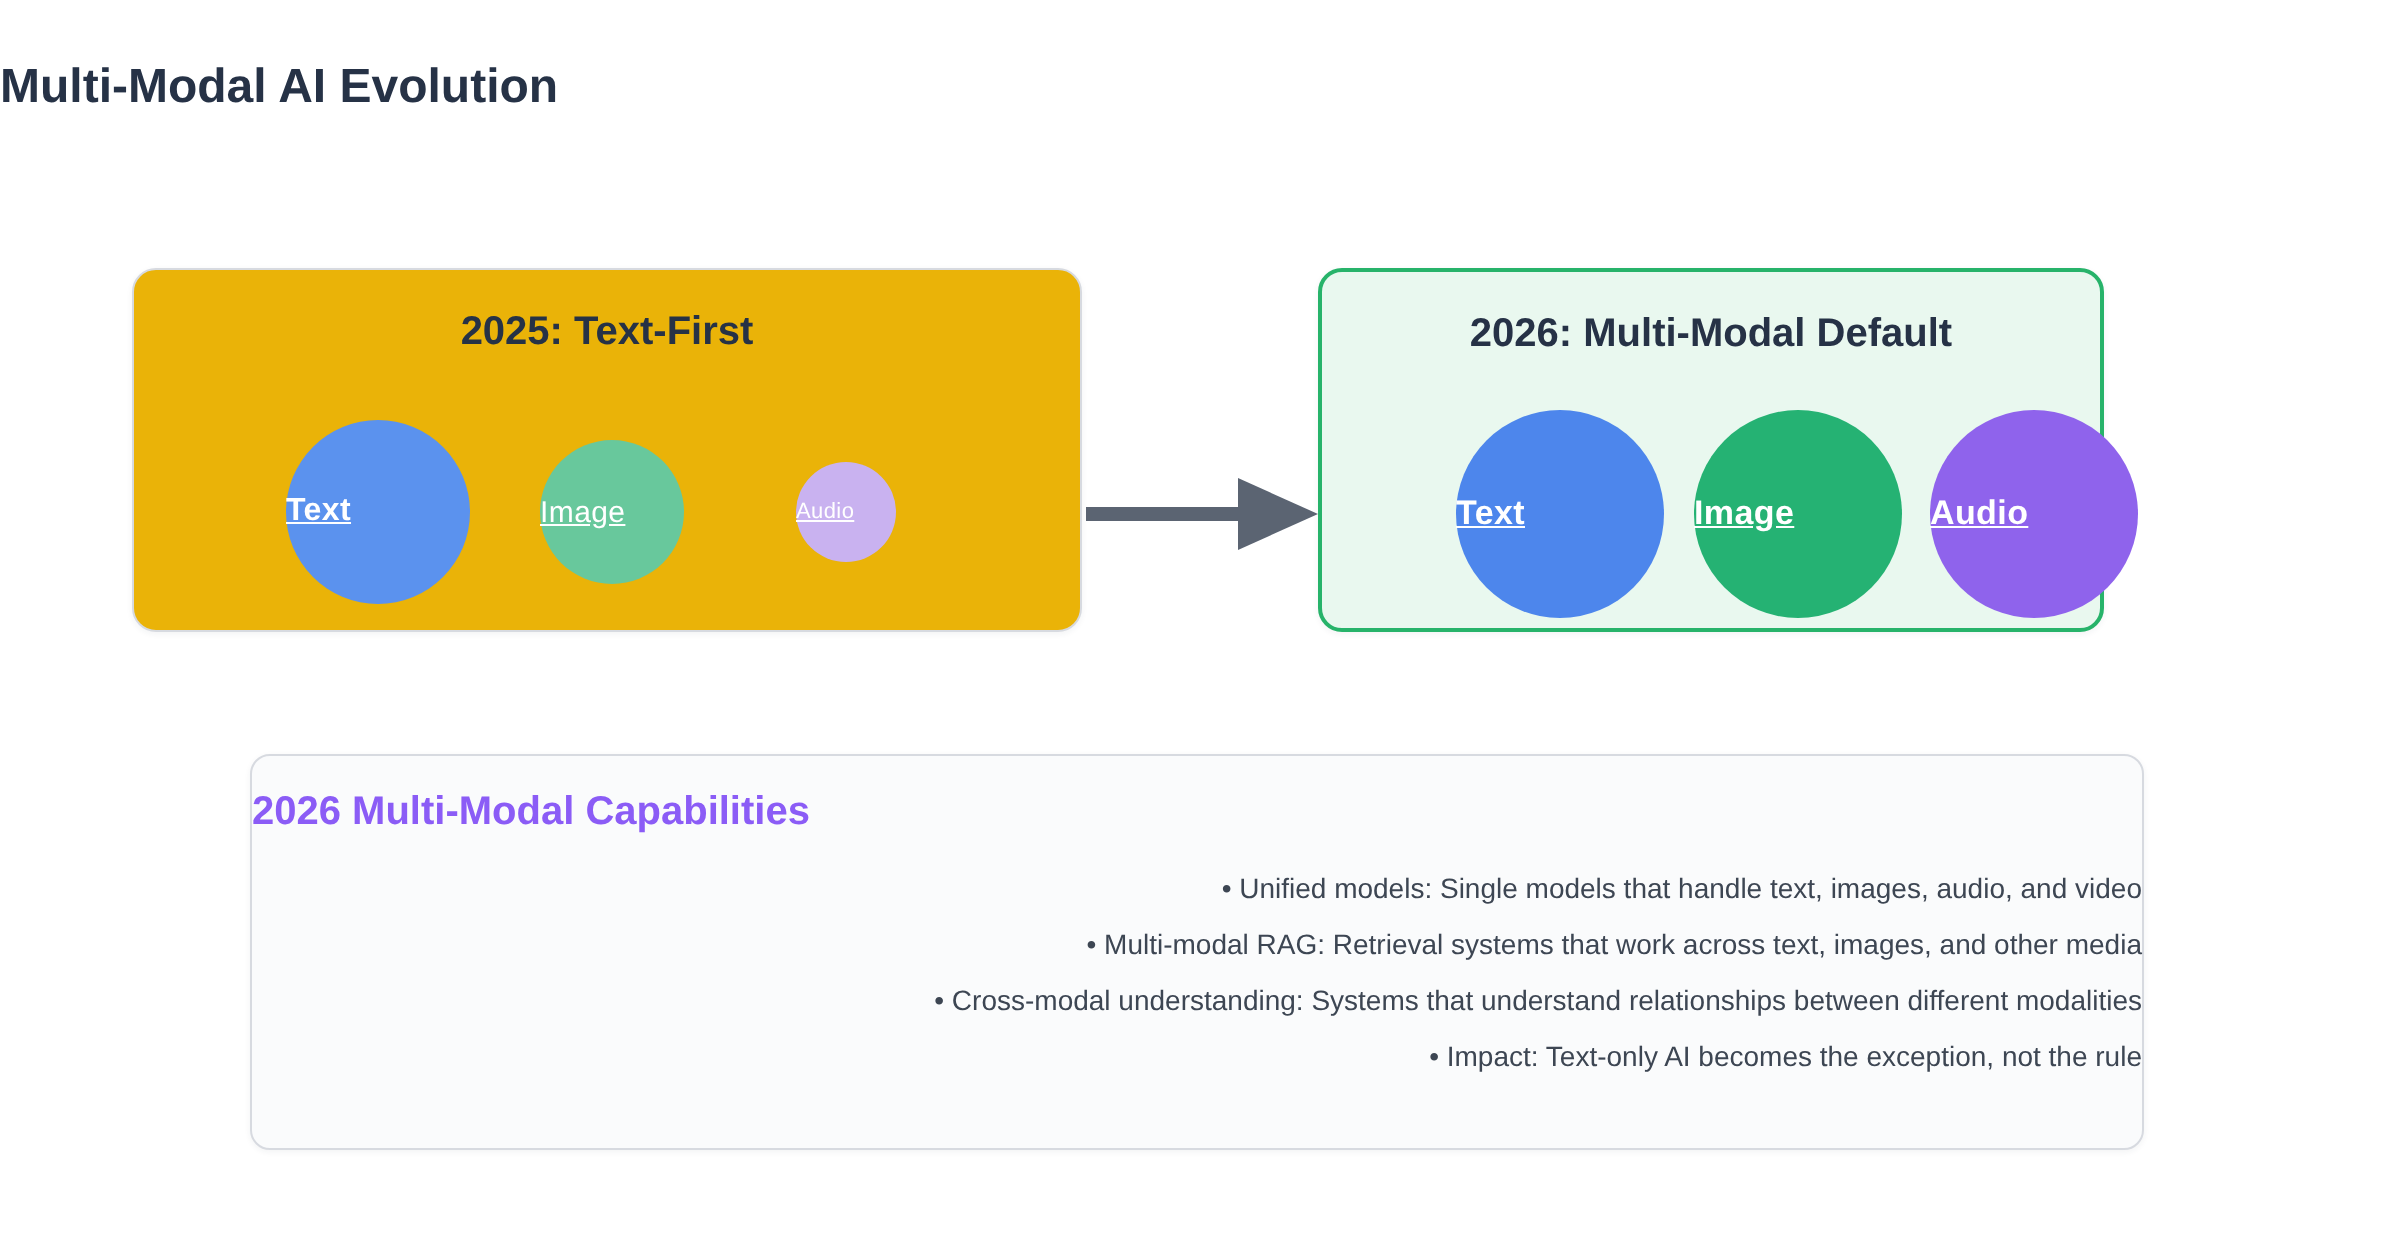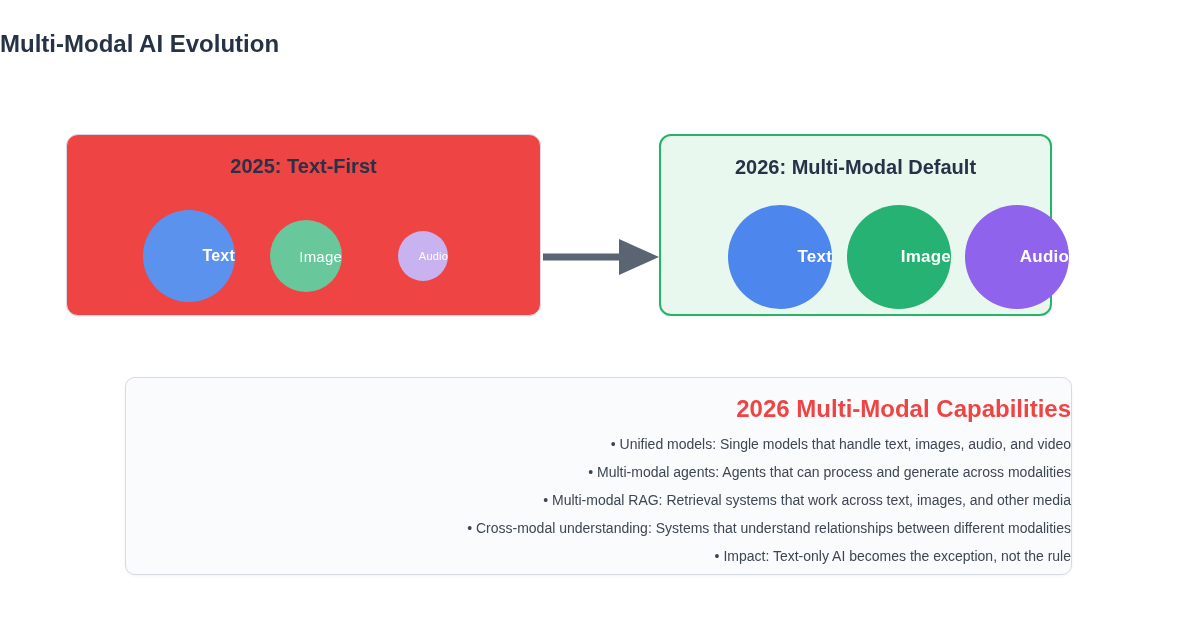--- a/index.html
+++ b/index.html
@@ -20,57 +20,57 @@
   .panel-title {
     position: absolute; top: 20px; left: 0; width: 100%;
     text-align: center; font-size: 20px; font-weight: 700; color: #263246;
   }
 
   #panel-left  { left: 66px;  top: 134px; width: 475px; height: 182px; border: 1px solid #d7dae0; }
   #panel-right { left: 659px; top: 134px; width: 393px; height: 182px; border: 2px solid #27b36a; }
 
   .circle {
     position: absolute; border-radius: 50%;
-    display: flex; align-items: center; justify-content: flex-end;
-    color: #ffffff; letter-spacing: 0.2px;
+    display: flex; align-items: center; justify-content: flex-start;
+    color: #ffffff; letter-spacing: 0.2px; text-decoration: underline;
   }
   
   #c-left-text  { left: 76px;  top: 75px; }
   #c-left-image { left: 203px; top: 85px; }
   #c-left-audio { left: 331px; top: 96px; }
   #c-right-text  { left: 67px;  top: 69px; }
   #c-right-image { left: 186px; top: 69px; }
   #c-right-audio { left: 304px; top: 69px; }
 
   .arrow-svg { position: absolute; left: 541px; top: 235px; }
 
   #panel-caps {
     left: 125px; top: 377px; width: 947px; height: 198px;
     border: 1px solid #d7dae0; border-radius: 10px;
   }
   .caps-title {
     position: absolute; top: 17px; left: 0; width: 100%;
-    text-align: right; font-size: 24px; font-weight: 700; color: #ef4444;
+    text-align: left; font-size: 20px; font-weight: 700; color: #8b5cf6;
   }
   .caps-list {
     position: absolute; top: 52px; left: 0; width: 100%;
   }
   .caps-item {
     text-align: right; font-size: 14px; color: #3d4653;
     line-height: 28px;
   }
 </style>
 </head>
 <body>
 
 <div class="canvas">
 
   <div class="page-title">Multi-Modal AI Evolution</div>
 
-  <div class="panel" id="panel-left" style="background: #ef4444; padding-left: 32px;">
+  <div class="panel" id="panel-left" style="background: #eab308; padding-left: 32px;">
     <div class="panel-title">2025: Text-First</div>
     <div class="circle" id="c-left-text" style="width: 92px; height: 92px; background: rgb(91, 146, 238); font-size: 16px; font-weight: 700;">
       <span>Text</span>
     </div>
     <div class="circle" id="c-left-image" style="width: 72px; height: 72px; background: rgb(104, 200, 156); font-size: 15px; font-weight: 400;">
       <span>Image</span>
     </div>
     <div class="circle" id="c-left-audio" style="width: 50px; height: 50px; background: rgb(201, 178, 240); font-size: 11px; font-weight: 400;">
       <span>Audio</span>
     </div>
@@ -91,20 +91,19 @@
     </div>
     <div class="circle" id="c-right-audio" style="width: 104px; height: 104px; background: rgb(143, 99, 236); font-size: 17px; font-weight: 700;">
       <span>Audio</span>
     </div>
   </div>
 
   <div class="panel" id="panel-caps" style="background: rgb(250, 251, 252);">
     <div class="caps-title">2026 Multi-Modal Capabilities</div>
     <div class="caps-list">
       <div class="caps-item">• Unified models: Single models that handle text, images, audio, and video</div>
-      <div class="caps-item">• Multi-modal agents: Agents that can process and generate across modalities</div>
       <div class="caps-item">• Multi-modal RAG: Retrieval systems that work across text, images, and other media</div>
       <div class="caps-item">• Cross-modal understanding: Systems that understand relationships between different modalities</div>
       <div class="caps-item">• Impact: Text-only AI becomes the exception, not the rule</div>
     </div>
   </div>
 
 </div>
 
 </body></html>

